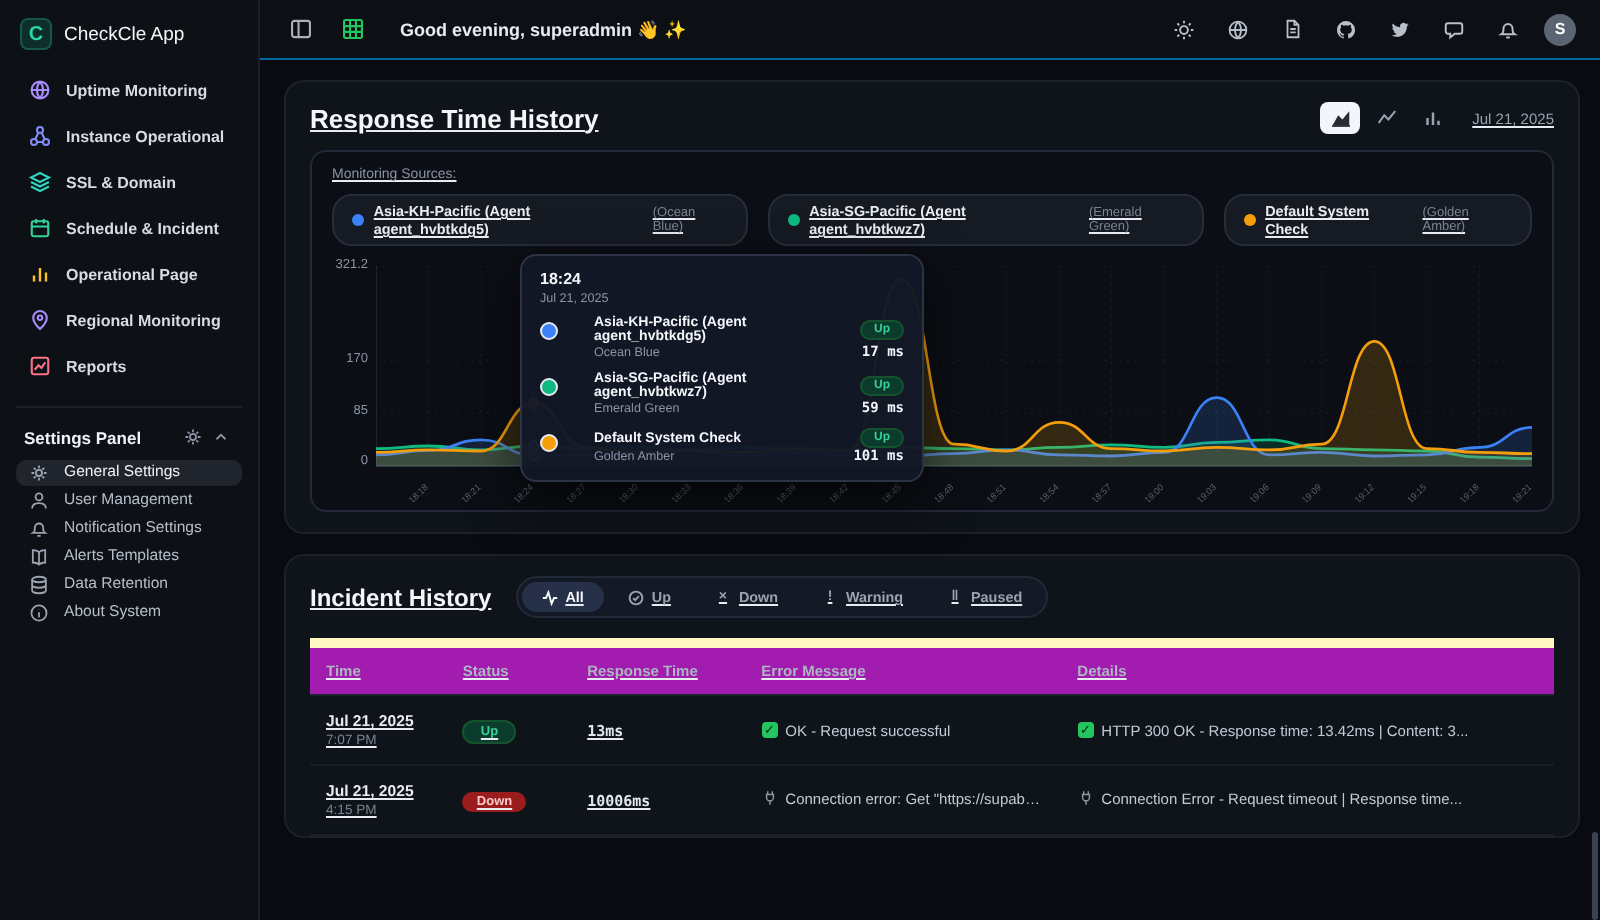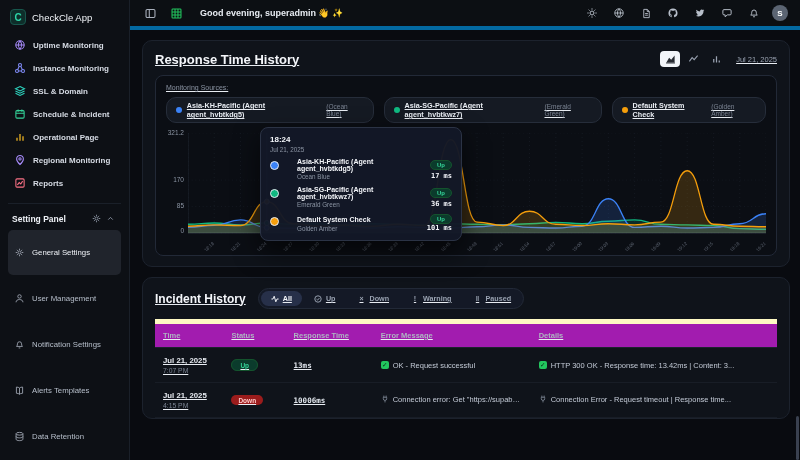--- a/index.html
+++ b/index.html
@@ -14,28 +14,28 @@
   .logo-box { width:16px; height:16px; border-radius:4px; background:#0e2e2a; border:1px solid #17564c;
     display:flex; align-items:center; justify-content:center; color:#2dd4a7; font-weight:bold; font-size:10px; }
   .logo-title { font-size:9.5px; font-weight:normal; color:#f2f5f9; }
   .nav-item { display:flex; align-items:center; gap:7px; padding:5px 6px; border-radius:5px;
     font-size:8px; font-weight:bold; color:#d6dbe4; cursor:pointer; margin-bottom:1px; }
   .nav-item .ni { width:12px; height:12px; display:inline-flex; }
   .sb-div { border-top:1px solid #1a2029; margin:8px 0 6px 0; }
   .panel-head { display:flex; align-items:center; padding:3px 6px 6px 4px; }
   .panel-head .ph-label { font-size:8.5px; font-weight:bold; color:#eef1f6; flex:1; }
   .panel-head .ph-ic { color:#8b94a3; display:inline-flex; margin-left:4px; }
-  .set-item { display:flex; align-items:center; gap:7px; padding:17px 6px; border-radius:5px;
+  .set-item { display:flex; gap:7px; padding:1px 6px; border-radius:5px;
     font-size:7.8px; color:#b7bfcb; cursor:pointer; margin-bottom:1px; }
   .set-item .ni { width:11px; height:11px; display:inline-flex; color:#9ca3af; }
   .set-item.active { background:#20242c; color:#eef1f6; }
 
   
   .right { flex:1; display:flex; flex-direction:column; min-width:0; position:relative; }
-  .topbar { height:30px; background:#0c0f13; border-bottom:4px solid #0369a1;
+  .topbar { height:30px; background:#0c0f13; border-bottom:1px solid #0369a1;
     display:flex; align-items:center; padding:0 12px; gap:10px; }
   .tb-ic { width:16px; height:16px; display:inline-flex; align-items:center; justify-content:center;
     color:#aab1bd; cursor:pointer; }
   .tb-ic.green { color:#22c55e; }
   .greeting { font-size:9px; font-weight:bold; color:#e8ecf2; margin-left:6px; flex:1; }
   .tb-right { display:flex; align-items:center; gap:9px; }
   .tb-btn { width:18px; height:18px; border-radius:50%; display:inline-flex; align-items:center;
     justify-content:center; color:#b8bfca; cursor:pointer; }
   .avatar { width:16px; height:16px; border-radius:50%; background:#5b6472; color:#fff;
     font-size:8px; font-weight:bold; display:flex; align-items:center; justify-content:center; cursor:pointer; }
@@ -138,21 +138,21 @@
     </div>
     <div class="nav-item">
       <span class="ni" style="color:#818cf8">
         <svg viewBox="0 0 16 16" fill="none" stroke="currentColor" stroke-width="1.4">
             <circle cx="8" cy="4" r="2"></circle>
             <circle cx="4" cy="12" r="2"></circle>
             <circle cx="12" cy="12" r="2"></circle>
             <path d="M7 5.7 4.8 10.2M9 5.7l2.2 4.5M6 12h4"></path>
           </svg>
         </span>
-      <span>Instance Monitoring</span>
+      <span>Instance Operational</span>
     </div>
     <div class="nav-item">
       <span class="ni" style="color:#2dd4bf">
         <svg viewBox="0 0 16 16" fill="none" stroke="currentColor" stroke-width="1.4">
             <path d="M8 2 14 5 8 8 2 5z"></path>
             <path d="M2 8l6 3 6-3M2 11l6 3 6-3"></path>
           </svg>
         </span>
       <span>SSL &amp; Domain</span>
     </div>
@@ -188,21 +188,21 @@
             <rect x="2.5" y="2.5" width="11" height="11" rx="1.5"></rect>
             <path d="M4.5 10.5 7 7.5l2 1.8 2.5-3.8"></path>
           </svg>
         </span>
       <span>Reports</span>
     </div>
 
     <div class="sb-div"></div>
 
     <div class="panel-head">
-      <span class="ph-label">Setting Panel</span>
+      <span class="ph-label">Settings Panel</span>
       <span class="ph-ic">
         <svg width="11" height="11" viewBox="0 0 16 16" fill="none" stroke="currentColor" stroke-width="1.3">
             <circle cx="8" cy="8" r="2.2"></circle>
             <path d="M8 2.5v2M8 11.5v2M2.5 8h2M11.5 8h2M4.2 4.2l1.4 1.4M10.4 10.4l1.4 1.4M11.8 4.2l-1.4 1.4M5.6 10.4l-1.4 1.4"></path>
           </svg>
         </span>
       <span class="ph-ic">
         <svg width="9" height="9" viewBox="0 0 16 16" fill="none" stroke="currentColor" stroke-width="1.6">
             <path d="M4 10l4-4 4 4"></path>
           </svg>
@@ -464,21 +464,21 @@
 
                 <div class="tt-row">
                   <span class="tt-dot" style="background:#10b981"></span>
                   <div class="tt-main">
                     <div class="tt-name-line">
                       <span class="tt-name">Asia-SG-Pacific (Agent agent_hvbtkwz7)</span>
                       <span class="badge-up">Up</span>
                     </div>
                     <div class="tt-sub-line">
                       <span class="tt-sub">Emerald Green</span>
-                      <span class="tt-val">36 ms</span>
+                      <span class="tt-val">59 ms</span>
                     </div>
                   </div>
                 </div>
 
                 <div class="tt-row">
                   <span class="tt-dot" style="background:#f59e0b"></span>
                   <div class="tt-main">
                     <div class="tt-name-line">
                       <span class="tt-name">Default System Check</span>
                       <span class="badge-up">Up</span>

